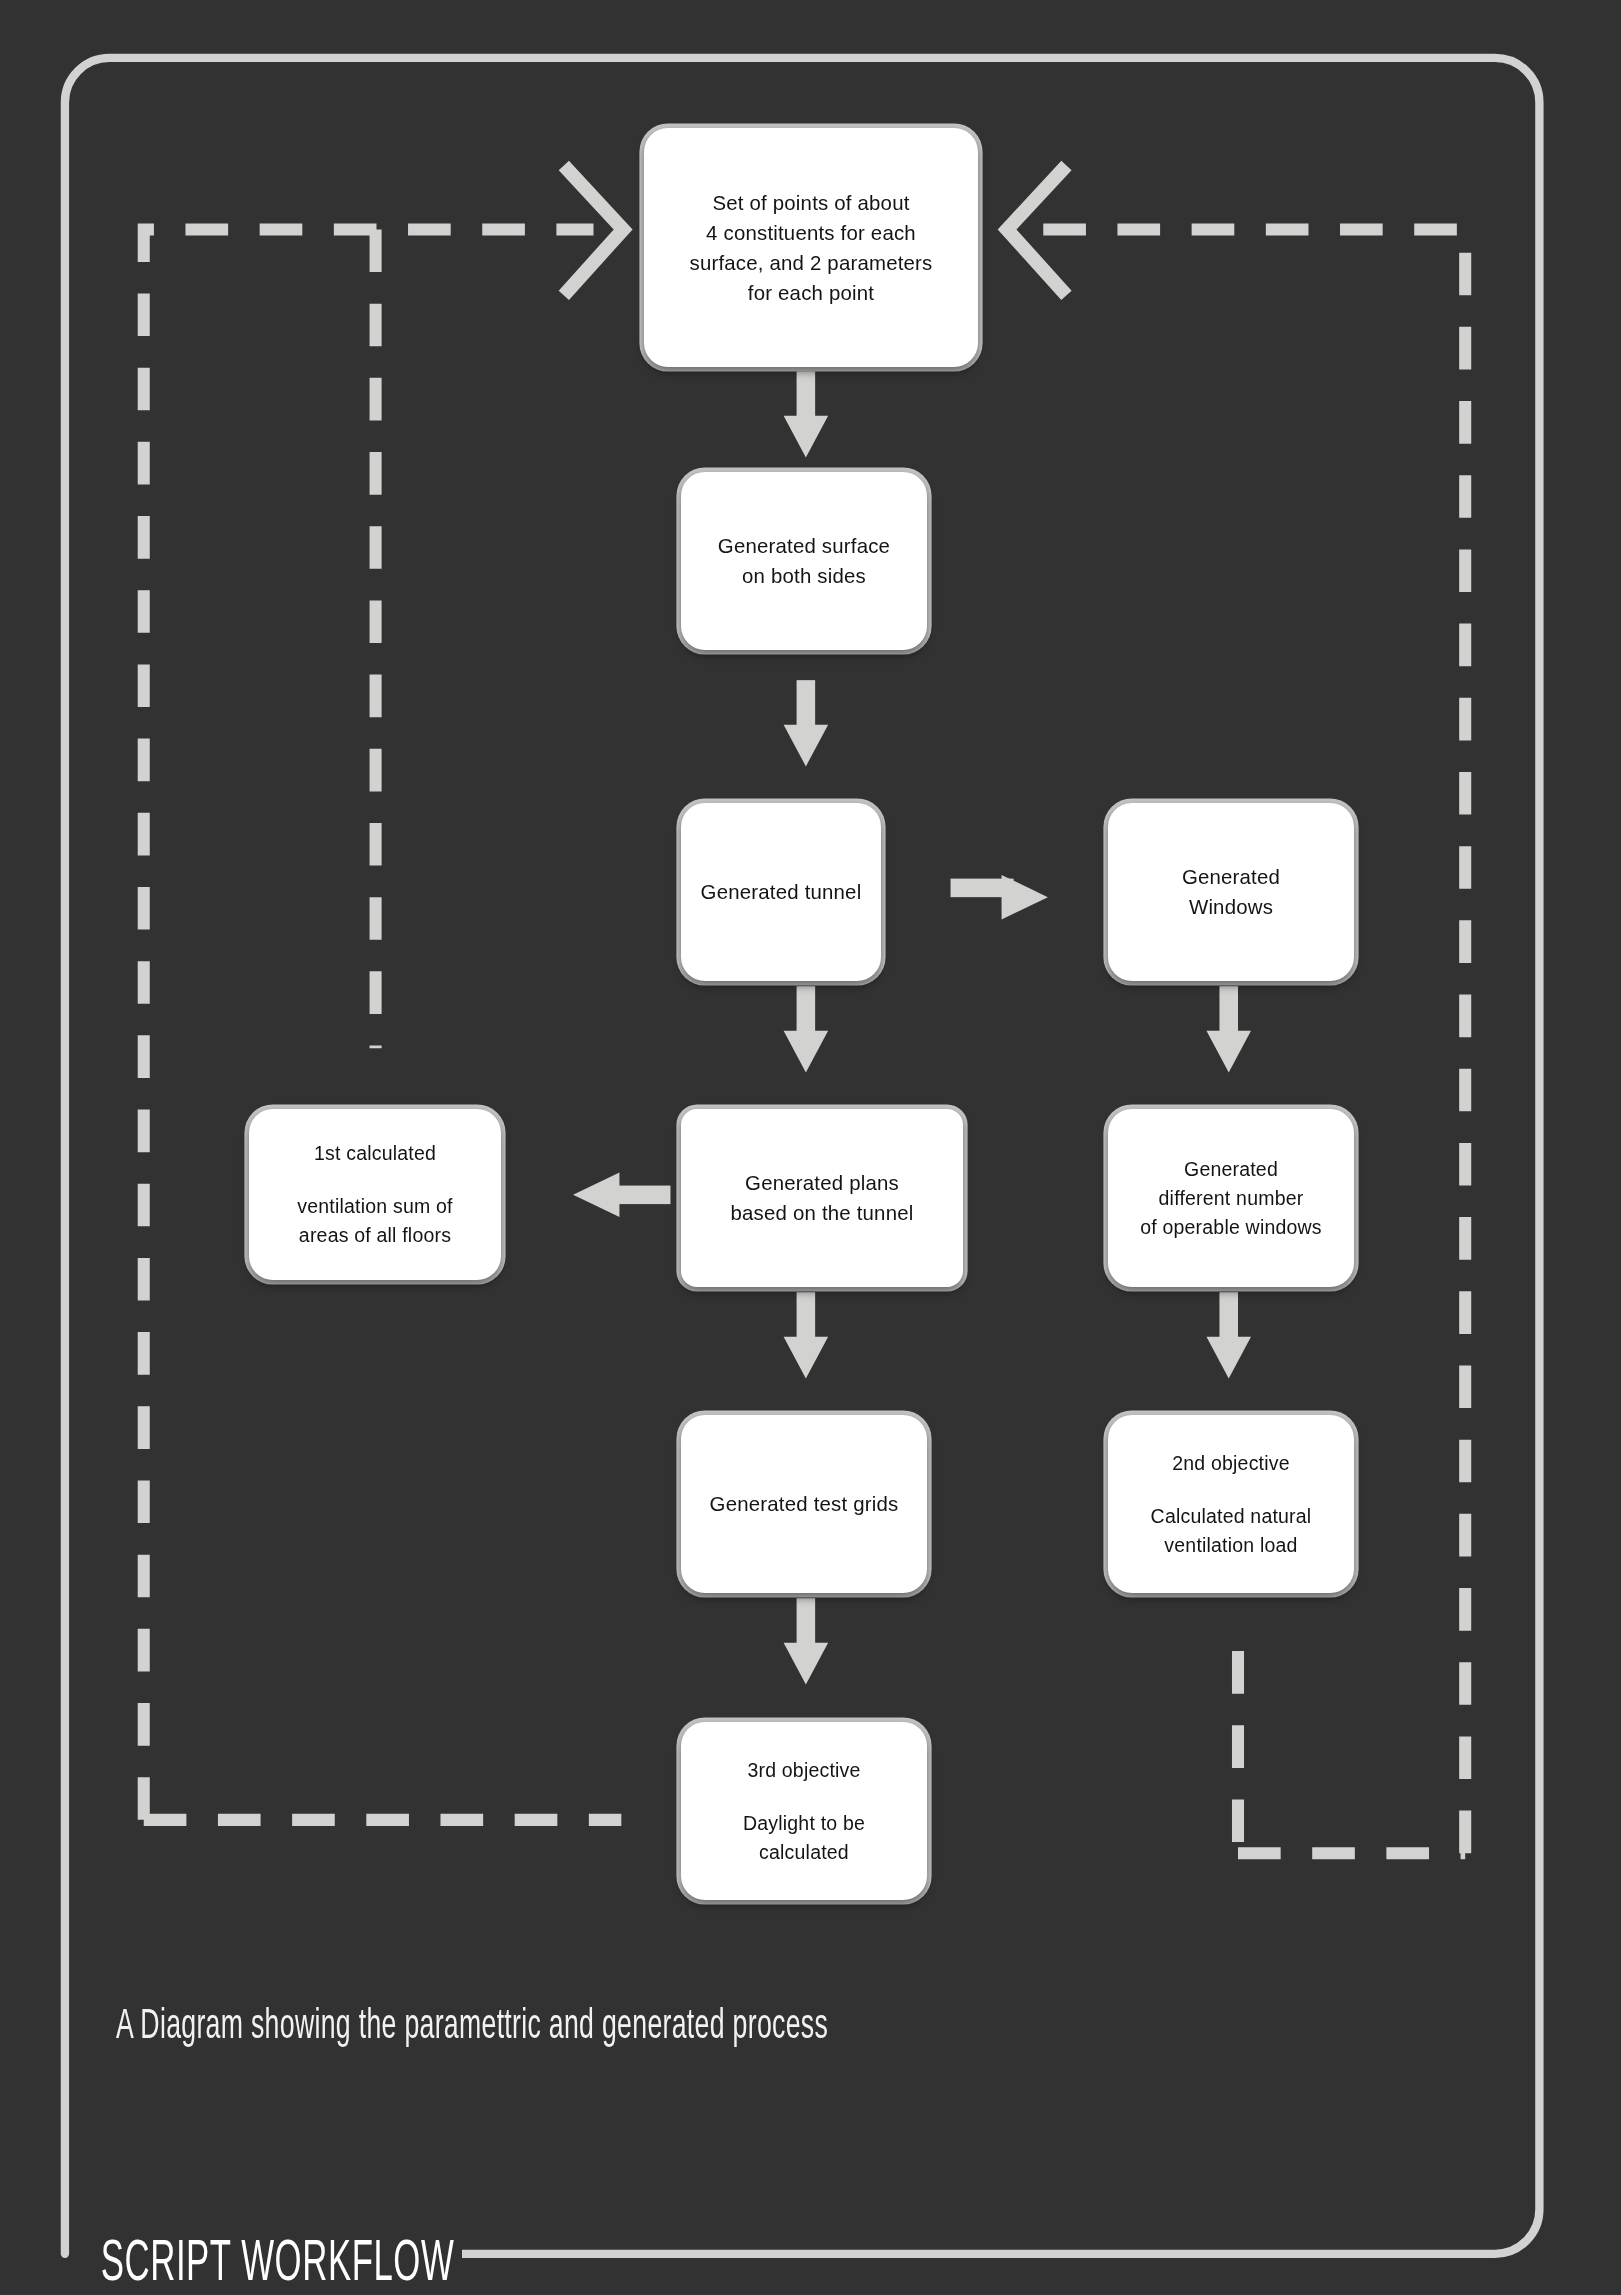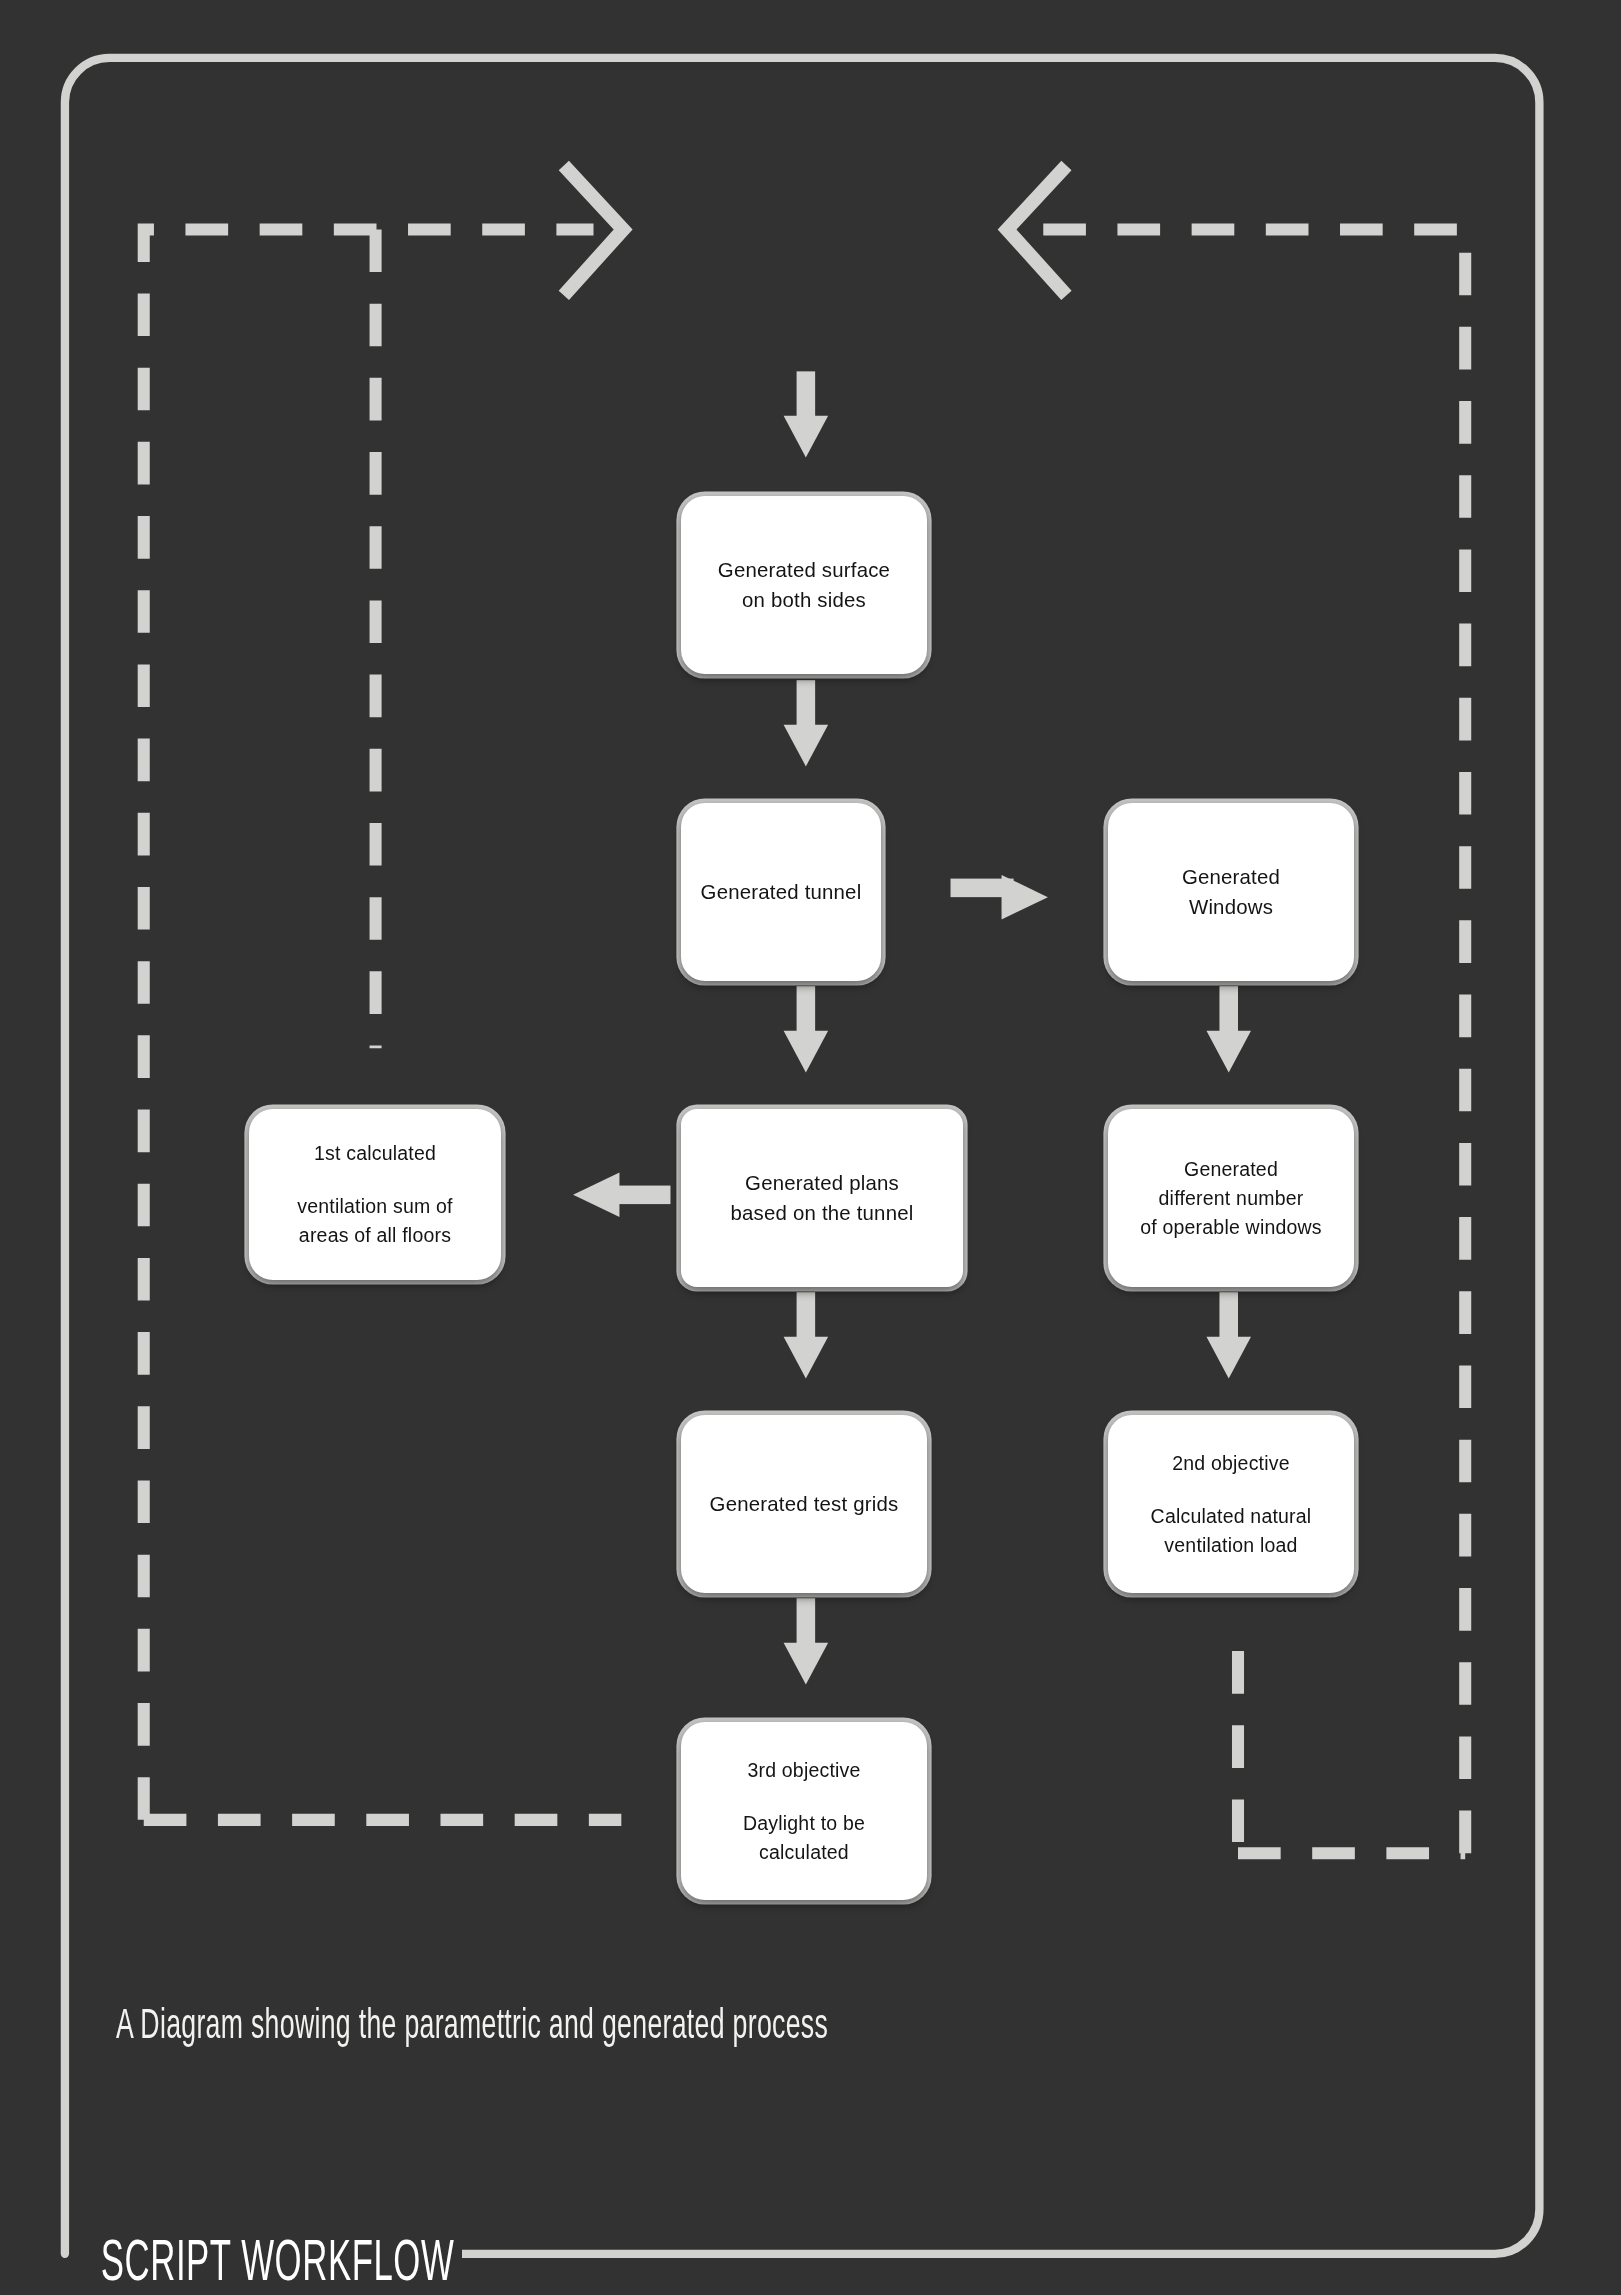--- a/index.html
+++ b/index.html
@@ -169,22 +169,28 @@
         <polygon points="1301,1441 1349,1441 1325,1486"></polygon>
       </g>
 
       <g>
         <rect x="859" y="1723" width="20" height="62"></rect>
         <polygon points="845,1771 893,1771 869,1816"></polygon>
       </g>
     </g>
   </svg>
 
-
-  <div class="node med" style="left:681px; top:496px; width:246px; height:178px;">
+  <div class="node med" style="left:644px; top:128px; width:334px; height:239px;">
+    <span class="line">Set of points of about</span>
+    <span class="line">4 constituents for each</span>
+    <span class="line">surface, and 2 parameters</span>
+    <span class="line">for each point</span>
+  </div>
+
+  <div class="node med" style="left:681px; top:472px; width:246px; height:178px;">
     <span class="line">Generated surface</span>
     <span class="line">on both sides</span>
   </div>
 
   <div class="node med" style="left:681px; top:803px; width:200px; height:178px;">
     <span class="line">Generated tunnel</span>
   </div>
 
   <div class="node med" style="left:1108px; top:803px; width:246px; height:178px;">
     <span class="line">Generated</span>

